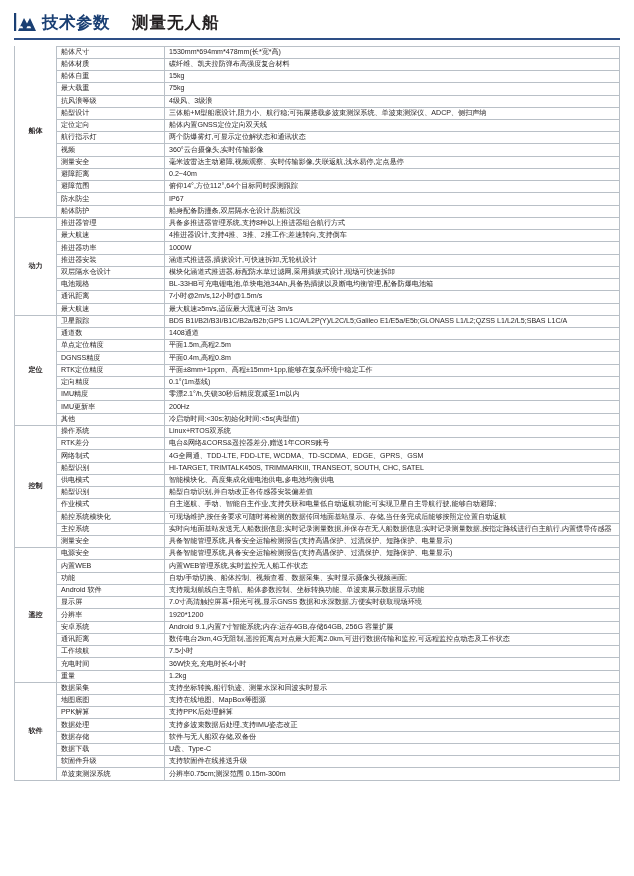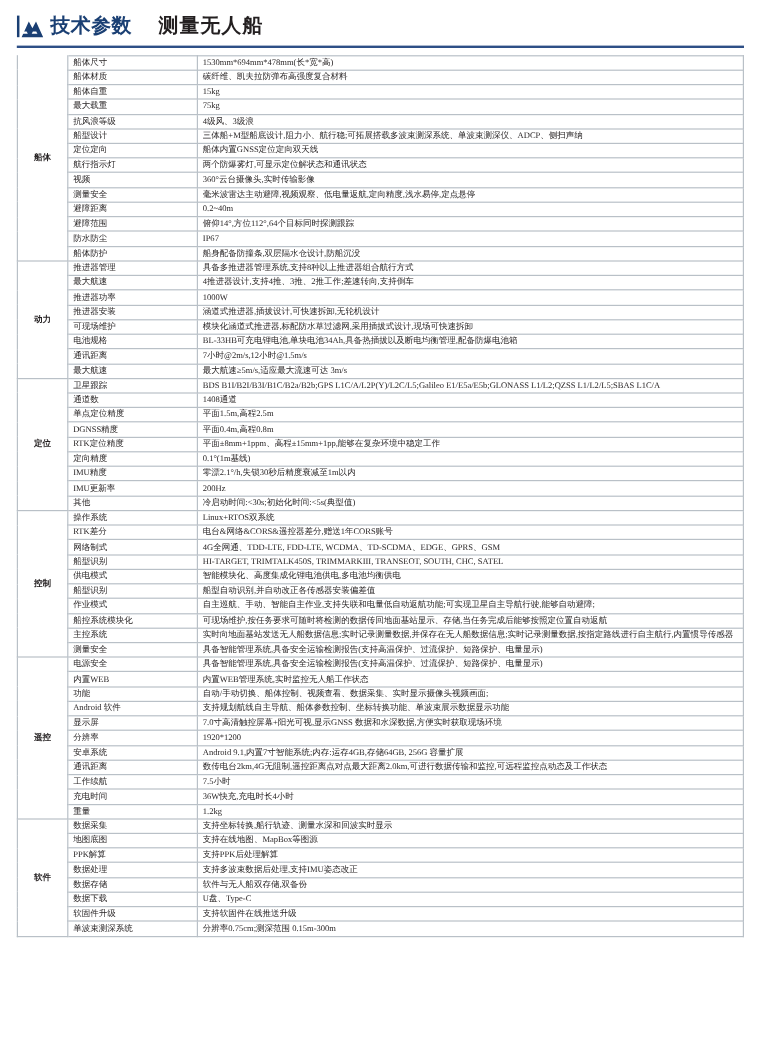--- a/index.html
+++ b/index.html
@@ -83,26 +83,24 @@
     border-left: none;
     border-top: none;
     border-bottom: none;
     background: #ffffff;
   }
   td.group.first { border-top: none; }
   td.param {
     width: 108px;
     color: #231f20;
     border-left: none;
-    font-family: Liberation Serif, serif;
   }
   td.value {
     color: #231f20;
     border-right: none;
-    font-family: Liberation Serif, serif;
   }
   tr.row:first-child td.param,
   tr.row:first-child td.value { border-top: 0.6px solid #b9c0c7; }
 </style>
 </head>
 <body>
 
 <div class="page">
 
   <div class="header">
@@ -154,21 +152,21 @@
       <tr class="row">
         <td class="param">航行指示灯</td>
         <td class="value">两个防爆雾灯,可显示定位解状态和通讯状态</td>
       </tr>
       <tr class="row">
         <td class="param">视频</td>
         <td class="value">360°云台摄像头,实时传输影像</td>
       </tr>
       <tr class="row">
         <td class="param">测量安全</td>
-        <td class="value">毫米波雷达主动避障,视频观察、低电量返航,定向精度,浅水易停,定点悬停</td>
+        <td class="value">毫米波雷达主动避障,视频观察、实时传输影像,失联返航,浅水易停,定点悬停</td>
       </tr>
       <tr class="row">
         <td class="param">避障距离</td>
         <td class="value">0.2~40m</td>
       </tr>
       <tr class="row">
         <td class="param">避障范围</td>
         <td class="value">俯仰14°,方位112°,64个目标同时探测跟踪</td>
       </tr>
       <tr class="row">
@@ -191,21 +189,21 @@
       </tr>
       <tr class="row">
         <td class="param">推进器功率</td>
         <td class="value">1000W</td>
       </tr>
       <tr class="row">
         <td class="param">推进器安装</td>
         <td class="value">涵道式推进器,插拔设计,可快速拆卸,无轮机设计</td>
       </tr>
       <tr class="row">
-        <td class="param">可现场维护</td>
+        <td class="param">双层隔水仓设计</td>
         <td class="value">模块化涵道式推进器,标配防水草过滤网,采用插拔式设计,现场可快速拆卸</td>
       </tr>
       <tr class="row">
         <td class="param">电池规格</td>
         <td class="value">BL-33HB可充电锂电池,单块电池34Ah,具备热插拔以及断电均衡管理,配备防爆电池箱</td>
       </tr>
       <tr class="row">
         <td class="param">通讯距离</td>
         <td class="value">7小时@2m/s,12小时@1.5m/s</td>
       </tr>

